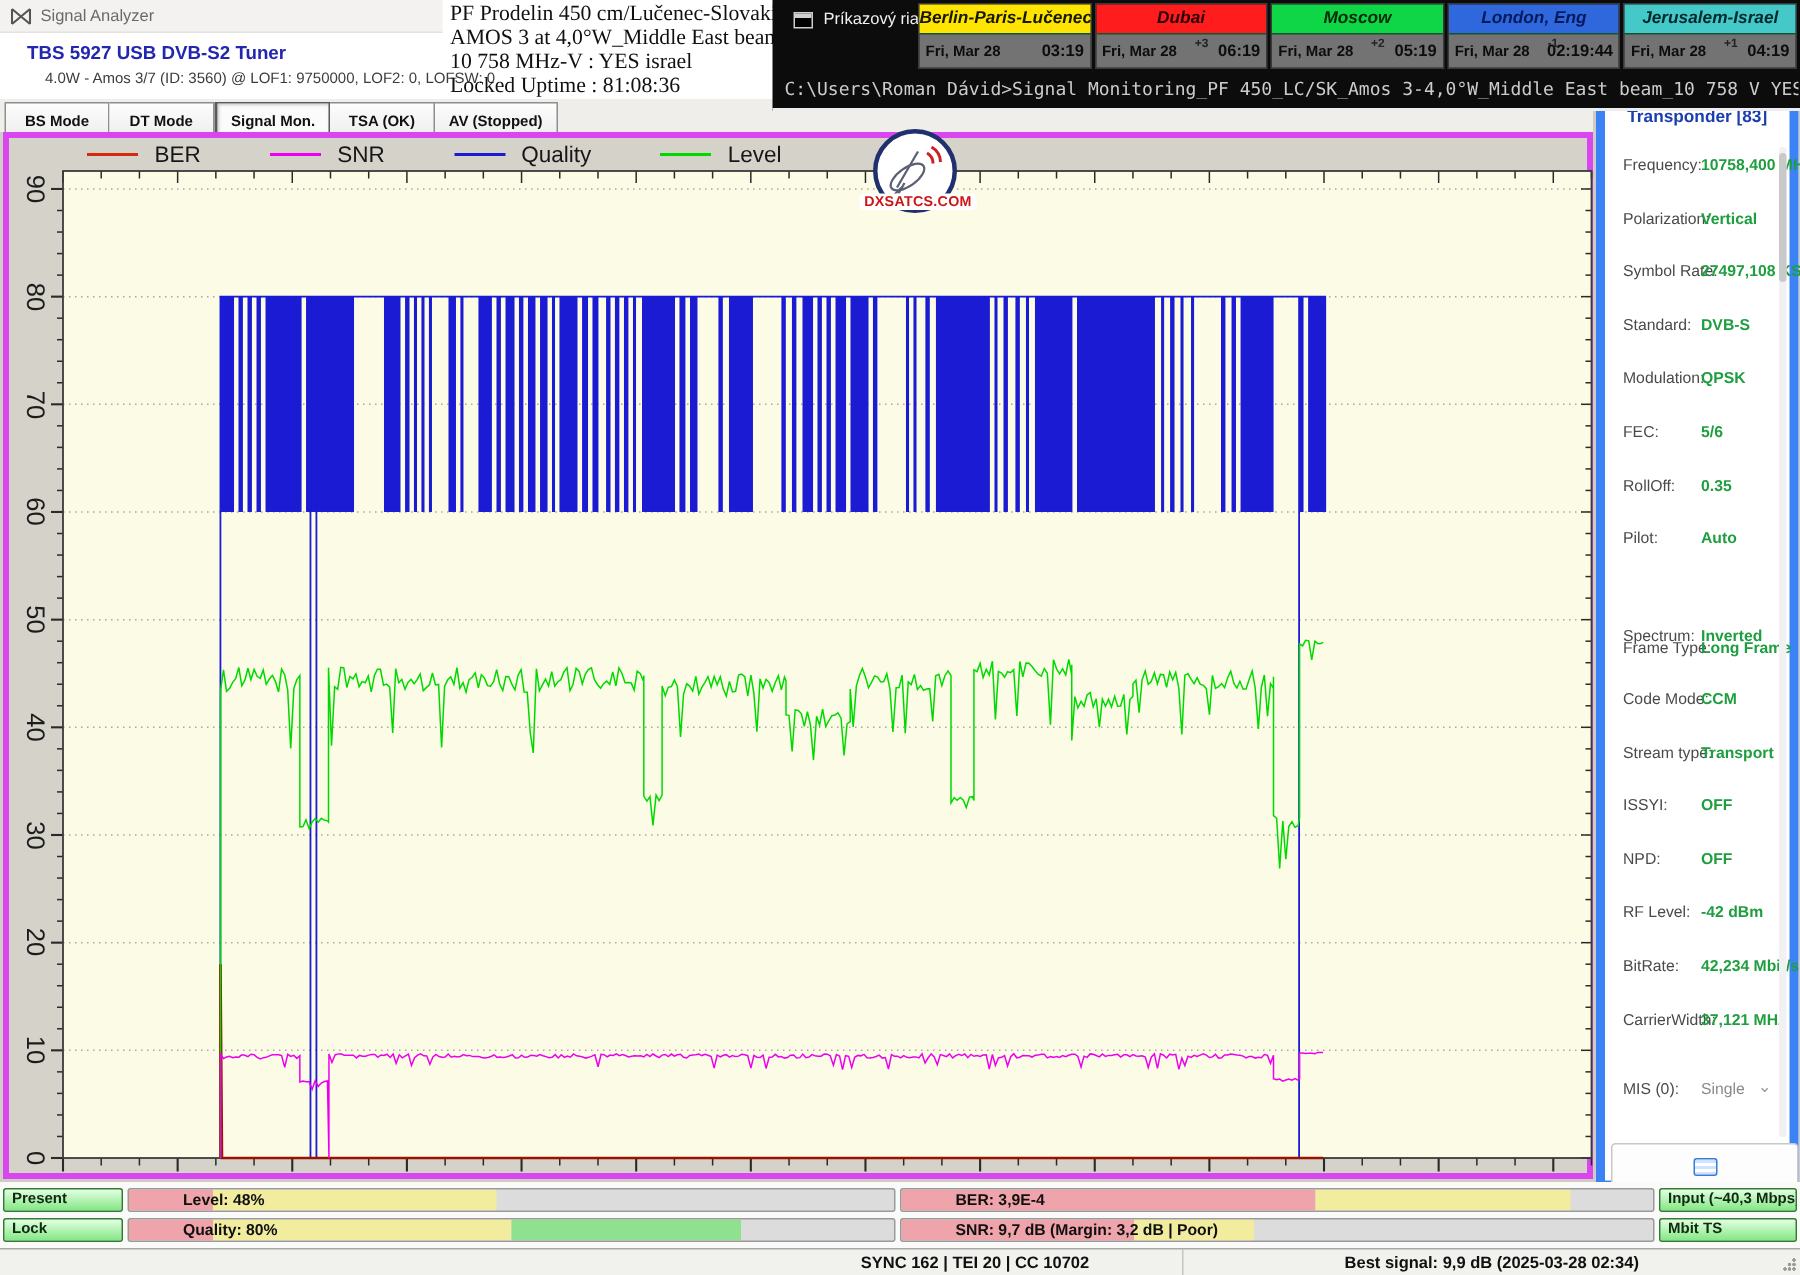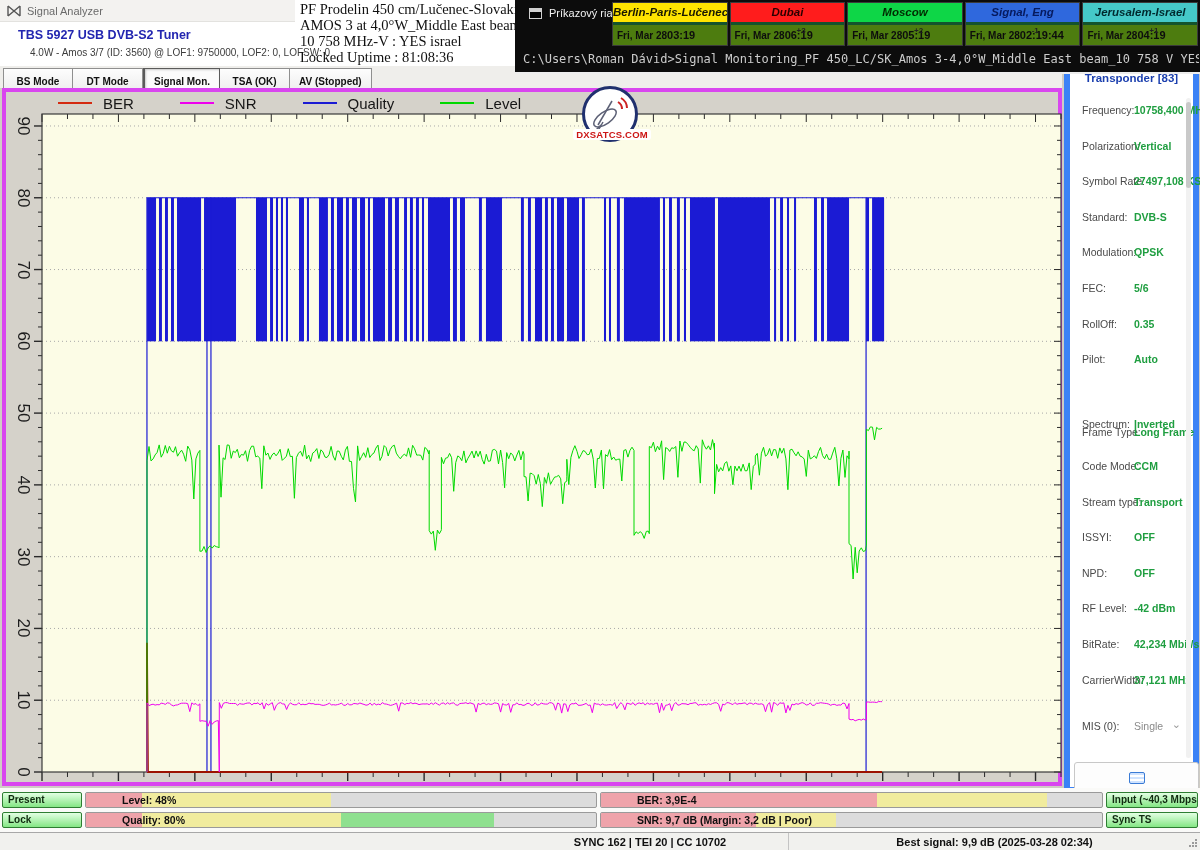--- a/index.html
+++ b/index.html
@@ -72,22 +72,22 @@
   .cmd-icon { width:13px; height:11px; background:#000; border:1px solid #cfcfcf; position:relative; }
   .cmd-icon:before { content:""; position:absolute; left:0; top:0; width:100%; height:3px; background:#cfcfcf; }
   #cmd-prompt { position:absolute; left:8px; top:52px; width:676px; white-space:nowrap; overflow:hidden;
                 font-family:"DejaVu Sans Mono", monospace; font-size:12px; color:#cccccc; }
 
   
   #clocks { position:absolute; left:612px; top:2px; width:586px; height:44px; display:flex; gap:2px; }
   .clock { flex:1; border:1px solid #3a3a3a; display:flex; flex-direction:column; min-width:0; }
   .clock-title { height:19px; line-height:19px; text-align:center; font-size:11.5px; font-weight:bold;
                  font-style:italic; white-space:nowrap; overflow:hidden; }
-  .clock-body { position:relative; flex:1; background:#4d7c0f; border-top:3px solid #14532d;
-                display:flex; align-items:center; padding:0 4px; }
+  .clock-body { position:relative; flex:1; background:#737373; border-top:1px solid #14532d;
+                display:flex; align-items:center; justify-content:space-between; padding:0 4px; }
   .clock-date { font-size:10px; font-weight:bold; color:#0d0d0d; white-space:nowrap; }
   .clock-time { font-size:11px; font-weight:bold; color:#0d0d0d; white-space:nowrap; }
   .clock-offset { position:absolute; left:58%; top:1px; font-size:8px; font-weight:bold; color:#222; }
 
   
   #meters { position:absolute; left:0; top:788px; width:1200px; height:44px; background:#fafaf8; }
   .badge { position:absolute; height:16px; border:1px solid #2e7d32; border-radius:2px;
            background:linear-gradient(#e3ffe3,#84e684); font-size:10px; font-weight:bold; color:#102b10;
            line-height:14px; padding-left:5px; white-space:nowrap; overflow:hidden; }
   .meter { position:absolute; height:16px; border:1px solid #9a9a9a; border-radius:2px; background:#dcdcdc; overflow:hidden; }
@@ -551,42 +551,42 @@
       </div>
       <div class="clock">
         <div class="clock-title" style="background: rgb(14, 214, 71); color: rgb(0, 42, 0);">Moscow</div>
         <div class="clock-body">
           <span class="clock-date">Fri, Mar 28</span>
           <span class="clock-offset">+2</span>
           <span class="clock-time">05:19</span>
         </div>
       </div>
       <div class="clock">
-        <div class="clock-title" style="background: rgb(47, 104, 221); color: rgb(6, 26, 94);">Signal, Eng</div>
+        <div class="clock-title" style="background: rgb(47, 104, 221); color: rgb(6, 26, 94);">London, Eng</div>
         <div class="clock-body">
           <span class="clock-date">Fri, Mar 28</span>
           <span class="clock-offset">-1</span>
           <span class="clock-time">02:19:44</span>
         </div>
       </div>
       <div class="clock">
         <div class="clock-title" style="background: rgb(69, 200, 200); color: rgb(0, 41, 46);">Jerusalem-Israel</div>
         <div class="clock-body">
           <span class="clock-date">Fri, Mar 28</span>
           <span class="clock-offset">+1</span>
           <span class="clock-time">04:19</span>
         </div>
       </div>
     </div>
 
   <div id="meters">
     <div class="badge" style="left:2px; top:4px; width:80px;">Present</div>
     <div class="badge" style="left:2px; top:24px; width:80px;">Lock</div>
     <div class="badge" style="left:1106px; top:4px; width:92px;">Input (~40,3 Mbps)</div>
-    <div class="badge" style="left:1106px; top:24px; width:92px;">Sync TS</div>
+    <div class="badge" style="left:1106px; top:24px; width:92px;">Mbit TS</div>
     <div id="meter-slots">
         <div class="meter" style="left: 85px; top: 4px; width: 512px; background: rgb(220, 220, 220);">
           <div class="seg" style="left: 0%; width: 11%; background: rgb(239, 163, 170);"></div>
           <div class="seg" style="left: 11%; width: 37%; background: rgb(241, 236, 158);"></div>
           <div class="mlabel">Level: 48%</div>
         </div>
         <div class="meter" style="left: 85px; top: 24px; width: 512px; background: rgb(220, 220, 220);">
           <div class="seg" style="left: 0%; width: 11%; background: rgb(239, 163, 170);"></div>
           <div class="seg" style="left: 11%; width: 39%; background: rgb(241, 236, 158);"></div>
           <div class="seg" style="left: 50%; width: 30%; background: rgb(143, 224, 143);"></div>

